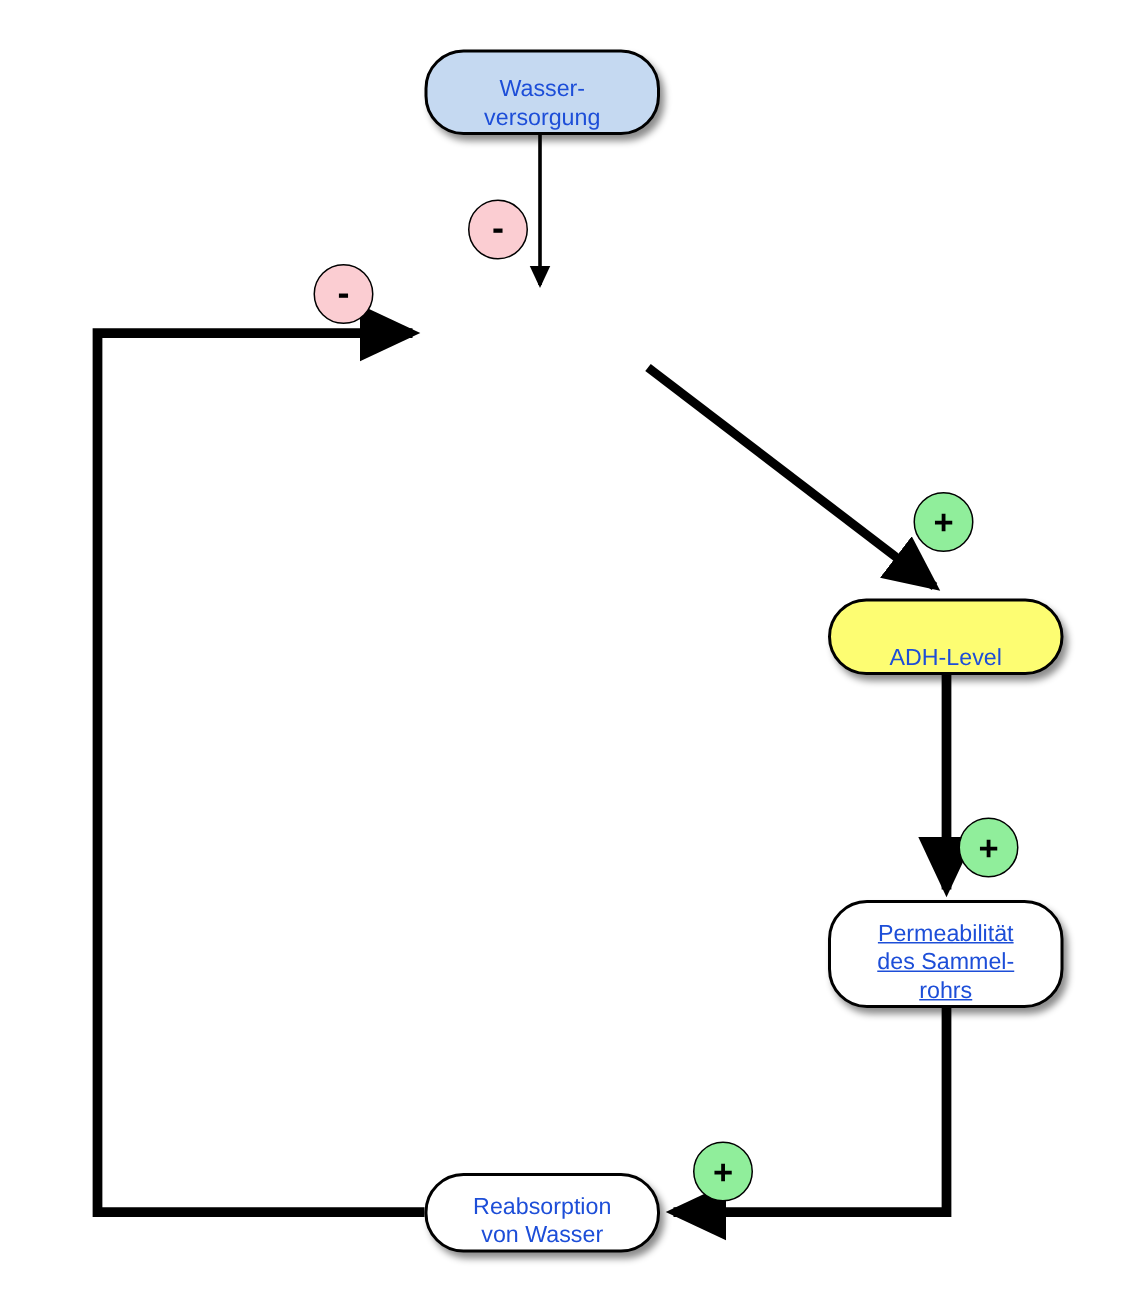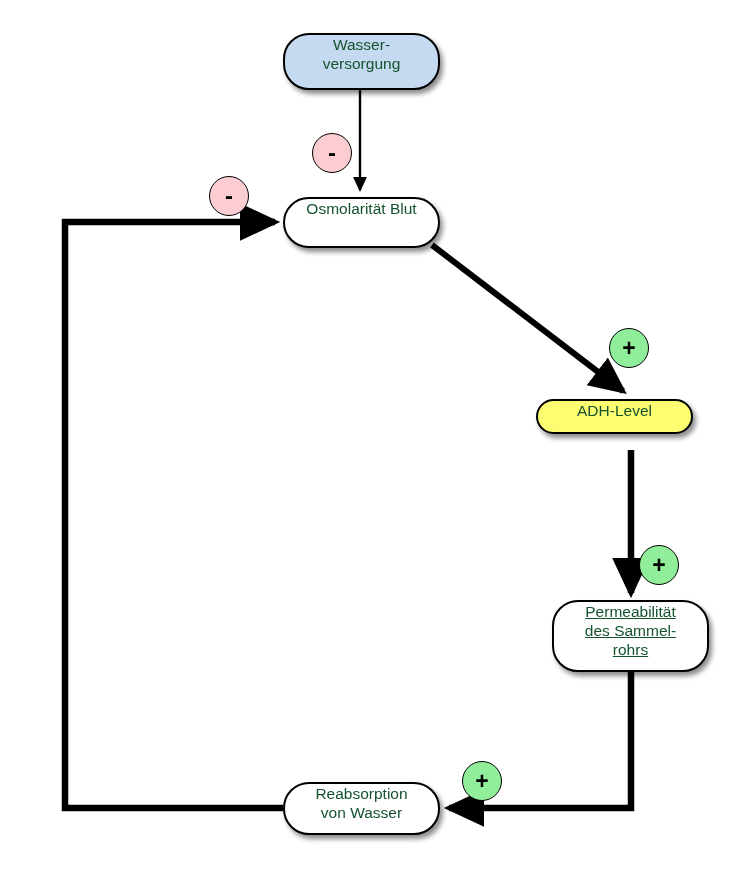--- a/index.html
+++ b/index.html
@@ -22,24 +22,24 @@
     width: 751px;
     height: 869px;
   }
   .node {
     position: absolute;
     box-sizing: border-box;
     border: 2px solid #000000;
     border-radius: 26px;
     background: #ffffff;
     display: flex;
-    align-items: flex-start;
+    align-items: flex-end;
     justify-content: center;
     text-align: center;
-    color: #14532d;
+    color: #1d4ed8;
     font-size: 15.5px;
     line-height: 19px;
     box-shadow: 3px 4px 5px rgba(0,0,0,0.45);
     z-index: 5;
   }
   .node-label {
     display: block;
     white-space: pre-line;
     padding: 0 8px;
   }
@@ -86,25 +86,22 @@
     <path d="M631,672 L631,808 L449,808" stroke="#000000" stroke-width="6.5" fill="none" stroke-linejoin="miter" marker-end="url(#arrow)"></path>
 
     <path d="M283,808 L65,808 L65,222 L275,222" stroke="#000000" stroke-width="6.5" fill="none" stroke-linejoin="miter" marker-end="url(#arrow)"></path>
   </svg>
 
   <div class="node" style="left:283px; top:33px; width:157px; height:57px; background:#c5d9f1;">
     <span class="node-label">Wasser-
 versorgung</span>
   </div>
 
-  <div class="node" style="left:283px; top:197px; width:157px; height:51px; background:#ffffff;">
-    <span class="node-label">Osmolarität Blut</span>
-  </div>
 
-  <div class="node" style="left:536px; top:399px; width:157px; height:35px; background:#fdfd72;">
+  <div class="node" style="left:552px; top:399px; width:157px; height:51px; background:#fdfd72;">
     <span class="node-label">ADH-Level</span>
   </div>
 
   <div class="node" style="left:552px; top:600px; width:157px; height:72px; background:#ffffff;text-decoration:underline;">
     <span class="node-label">Permeabilität
 des Sammel-
 rohrs</span>
   </div>
 
   <div class="node" style="left:283px; top:782px; width:157px; height:53px; background:#ffffff;">

